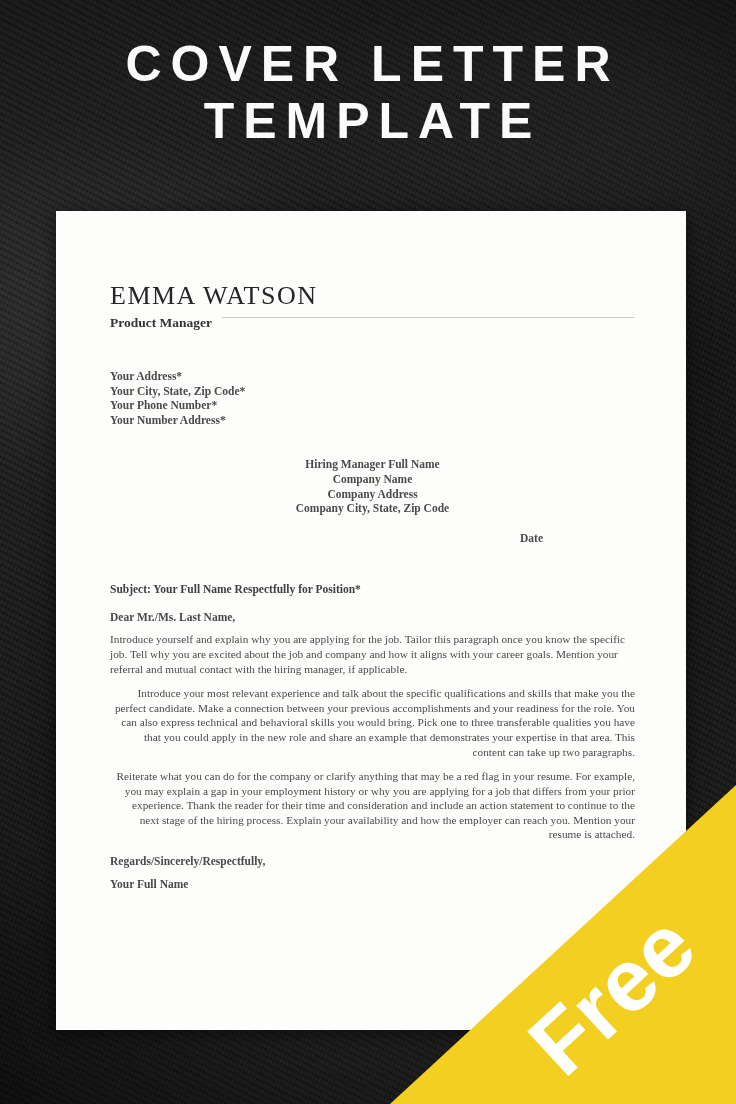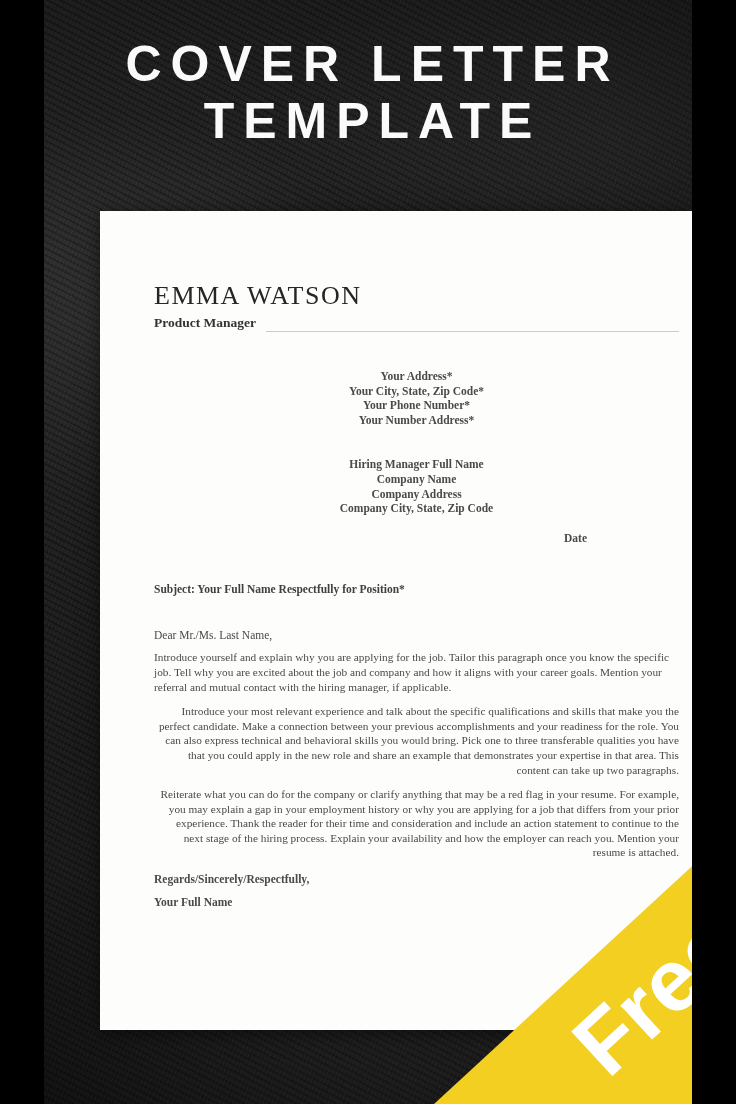--- a/index.html
+++ b/index.html
@@ -1,21 +1,21 @@
 <!DOCTYPE html>
 <html><head>
 <meta charset="utf-8">
 <style>
   * { margin: 0; padding: 0; box-sizing: border-box; }
   html, body { background: #000; }
   body { font-family: "Liberation Sans", sans-serif; }
 
   .canvas {
     position: relative;
-    width: 648px;
+    width: 736px;
     height: 1104px;
     margin: 0 auto;
     overflow: hidden;
     background: #1a1a1a;
   }
 
   
   .leather-bg {
     position: absolute;
     inset: 0;
@@ -65,62 +65,62 @@
   .person-name {
     margin-top: 70px;
     font-size: 26px;
     line-height: 30px;
     letter-spacing: 1.5px;
     color: #262626;
   }
   .job-row {
     margin-top: 3px;
     display: flex;
-    align-items: flex-end;
+    align-items: flex-start;
     gap: 10px;
   }
   .job-title {
     font-size: 13.5px;
     line-height: 18px;
     font-weight: bold;
     color: #333;
   }
   .job-rule {
     flex: 1;
     height: 1px;
     background: #cccccc;
     margin-top: 3px;
   }
   .addr-block {
     font-size: 11.5px;
     line-height: 14.6px;
     font-weight: bold;
     color: #4a4a4a;
   }
-  .sender-block    { margin-top: 37px; text-align: center; }
+  .sender-block    { margin-top: 37px; }
   .recipient-block { margin-top: 30px; text-align: center; }
   .date-row {
     margin-top: 15px;
     padding-left: 410px;
     font-size: 11.5px;
     line-height: 14.6px;
     font-weight: bold;
   }
   .subject-line {
     margin-top: 37px;
     font-size: 11.5px;
     line-height: 15px;
     font-weight: bold;
     color: #3f3f3f;
   }
   .salutation {
-    margin-top: 31px;
+    margin-top: 13px;
     font-size: 11.5px;
     line-height: 15px;
-    font-weight: normal;
+    font-weight: bold;
   }
   .body-par {
     font-size: 11.3px;
     line-height: 14.6px;
     color: #4a4a4a;
   }
   .par-1 { margin-top: 7px; }
   .par-2, .par-3 { margin-top: 10px; text-align: right; }
   .closing   { margin-top: 12px; font-size: 11.5px; line-height: 15px; font-weight: bold; }
   .signature { margin-top: 8px;  font-size: 11.5px; line-height: 15px; font-weight: bold; }

